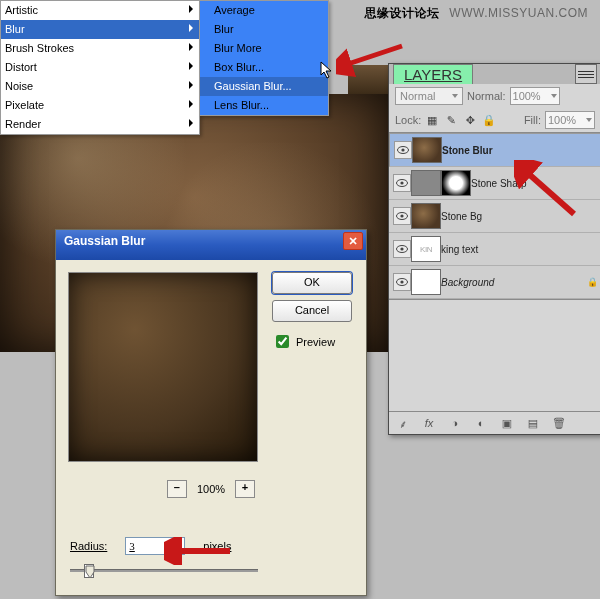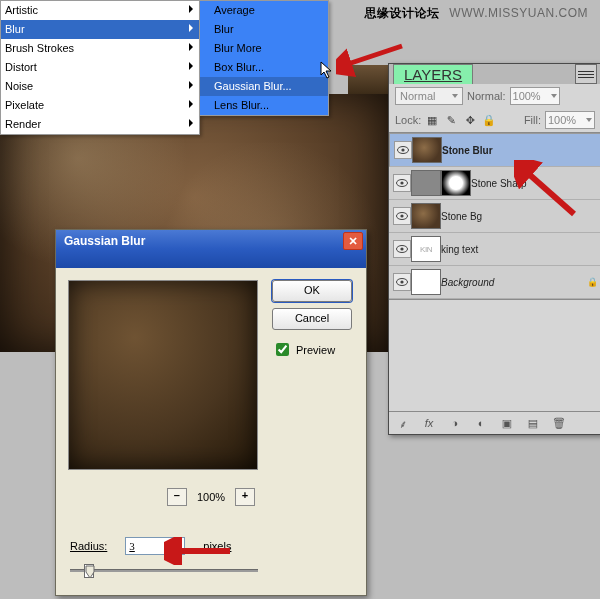--- a/index.html
+++ b/index.html
@@ -26,21 +26,21 @@
   
   .menuB{position:absolute;left:199px;top:0;width:128px;background:#3b82f6;border:1px solid #9a9a9a;box-shadow:2px 2px 3px rgba(0,0,0,.25);}
   .menuB .mi{padding:2px 14px 2px 14px;line-height:15px;color:#000;position:relative;}
   .menuB .mi.hl{background:#316ac5;color:#fff;}
   .cursor{position:absolute;left:320px;top:61px;width:14px;height:18px;pointer-events:none;}
   .cursor svg{display:block;}
   
   .redArrow svg{display:block;}
   
   .dlg{position:absolute;left:55px;top:229px;width:310px;height:365px;background:#ece9d8;border:1px solid #6d6b5c;box-shadow:2px 3px 6px rgba(0,0,0,.4);}
-  .dlg .titlebar{height:22px;background:linear-gradient(#4a79d4,#2a5bc0 50%,#1c49a8);color:#fff;display:flex;align-items:center;padding:0 3px 16px 8px;font-weight:bold;font-size:12px;}
+  .dlg .titlebar{height:22px;background:linear-gradient(#4a79d4,#2a5bc0 50%,#1c49a8);color:#fff;display:flex;align-items:center;padding:0 3px 8px 8px;font-weight:bold;font-size:12px;}
   .dlg .titlebar .close{margin-left:auto;width:18px;height:16px;background:#e35b3f;border:1px solid #c0341c;border-radius:2px;color:#fff;display:flex;align-items:center;justify-content:center;font-weight:bold;font-size:11px;}
   .dlg .body{padding:12px;display:flex;}
   .preview{width:188px;height:188px;border:1px solid #8a8a8a;background:
      radial-gradient(circle at 35% 30%,#6f5333,#4a3620 55%,#241809 100%);
      box-shadow:inset 0 0 25px rgba(0,0,0,.7);}
   .controls{margin-left:14px;width:80px;display:flex;flex-direction:column;gap:6px;align-items:stretch;}
   .btn{height:20px;border:1px solid #7a7a7a;border-radius:3px;background:linear-gradient(#fff,#e6e6e6);text-align:center;line-height:18px;font-size:11px;}
   .btn.ok{box-shadow:0 0 0 1px #2a5bc0;}
   .chk{margin-top:4px;display:flex;align-items:center;gap:4px;}
   .chk input{accent-color:#2a8a2a;}

